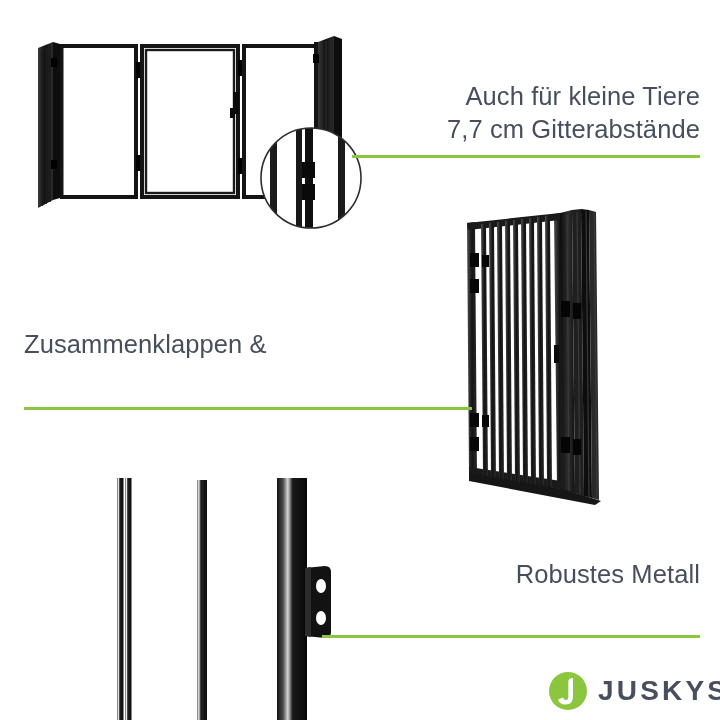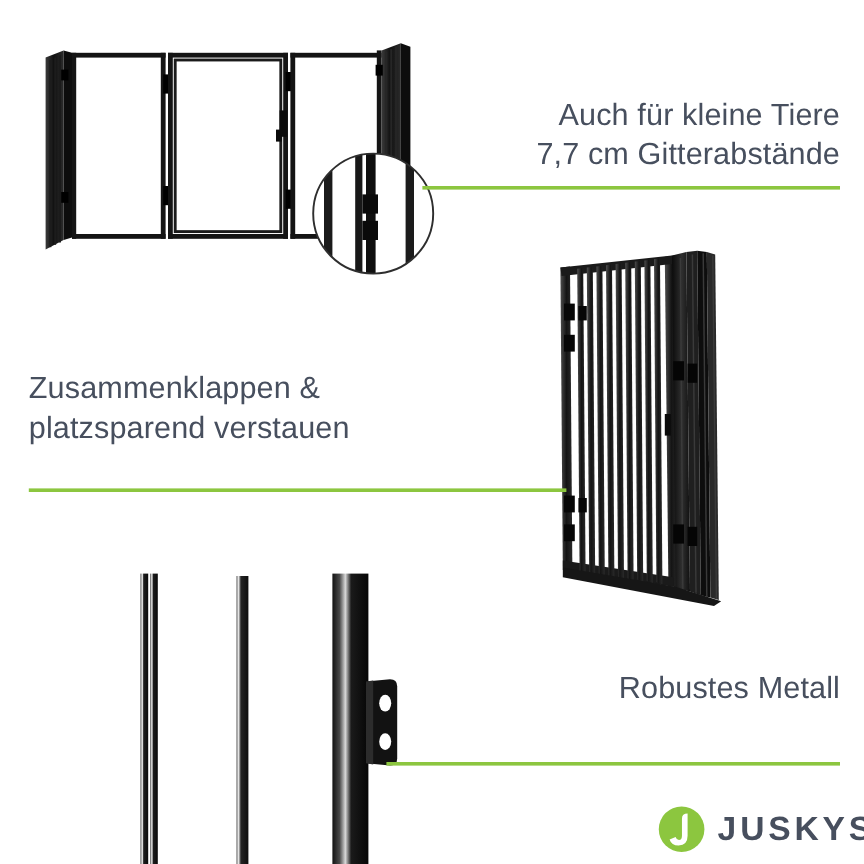--- a/index.html
+++ b/index.html
@@ -29,21 +29,21 @@
     white-space: nowrap;
   }
   .feature .line { display: block; }
   .connector {
     position: absolute;
     height: 3px;
     background: #8CC63F;
   }
 
   #feature-1 { right: 20px; top: 80px; text-align: right; }
-  #feature-2 { left: 24px;  top: 308px; text-align: left; }
+  #feature-2 { left: 24px;  top: 328px; text-align: left; }
   #feature-3 { right: 20px; top: 558px; text-align: right; margin-left: 32px; }
 
   
   #logo {
     position: absolute;
     left: 548px;
     top: 671px;
     display: flex;
     align-items: center;
     gap: 10px;
@@ -319,21 +319,20 @@
   <div class="connector" style="left:24px; top:407px; width:448px;"></div>
   <div class="connector" style="left:322px; top:635px; width:378px;"></div>
 
   <div class="feature" id="feature-1">
     <span class="line">Auch für kleine Tiere</span>
     <span class="line">7,7 cm Gitterabstände</span>
   </div>
 
   <div class="feature" id="feature-2">
     <span class="line">Zusammenklappen &amp;</span>
-    <span class="line">platzsparend verstauen</span>
   </div>
 
   <div class="feature" id="feature-3">
     <span class="line">Robustes Metall</span>
   </div>
 
   <div id="logo">
     <svg class="mark" viewBox="0 0 40 40" aria-hidden="true">
       <circle cx="20" cy="20" r="19" fill="#8CC63F"></circle>
       <path d="M25 7 L25 25.5 Q25 33.5 17.5 33.5 Q11.5 33.5 10 28.5 L15 26.5 Q15.8 29 17.8 29 Q20.3 29 20.3 25.5 L20.3 11 Q20.3 7 25 7 Z" fill="#ffffff"></path>

